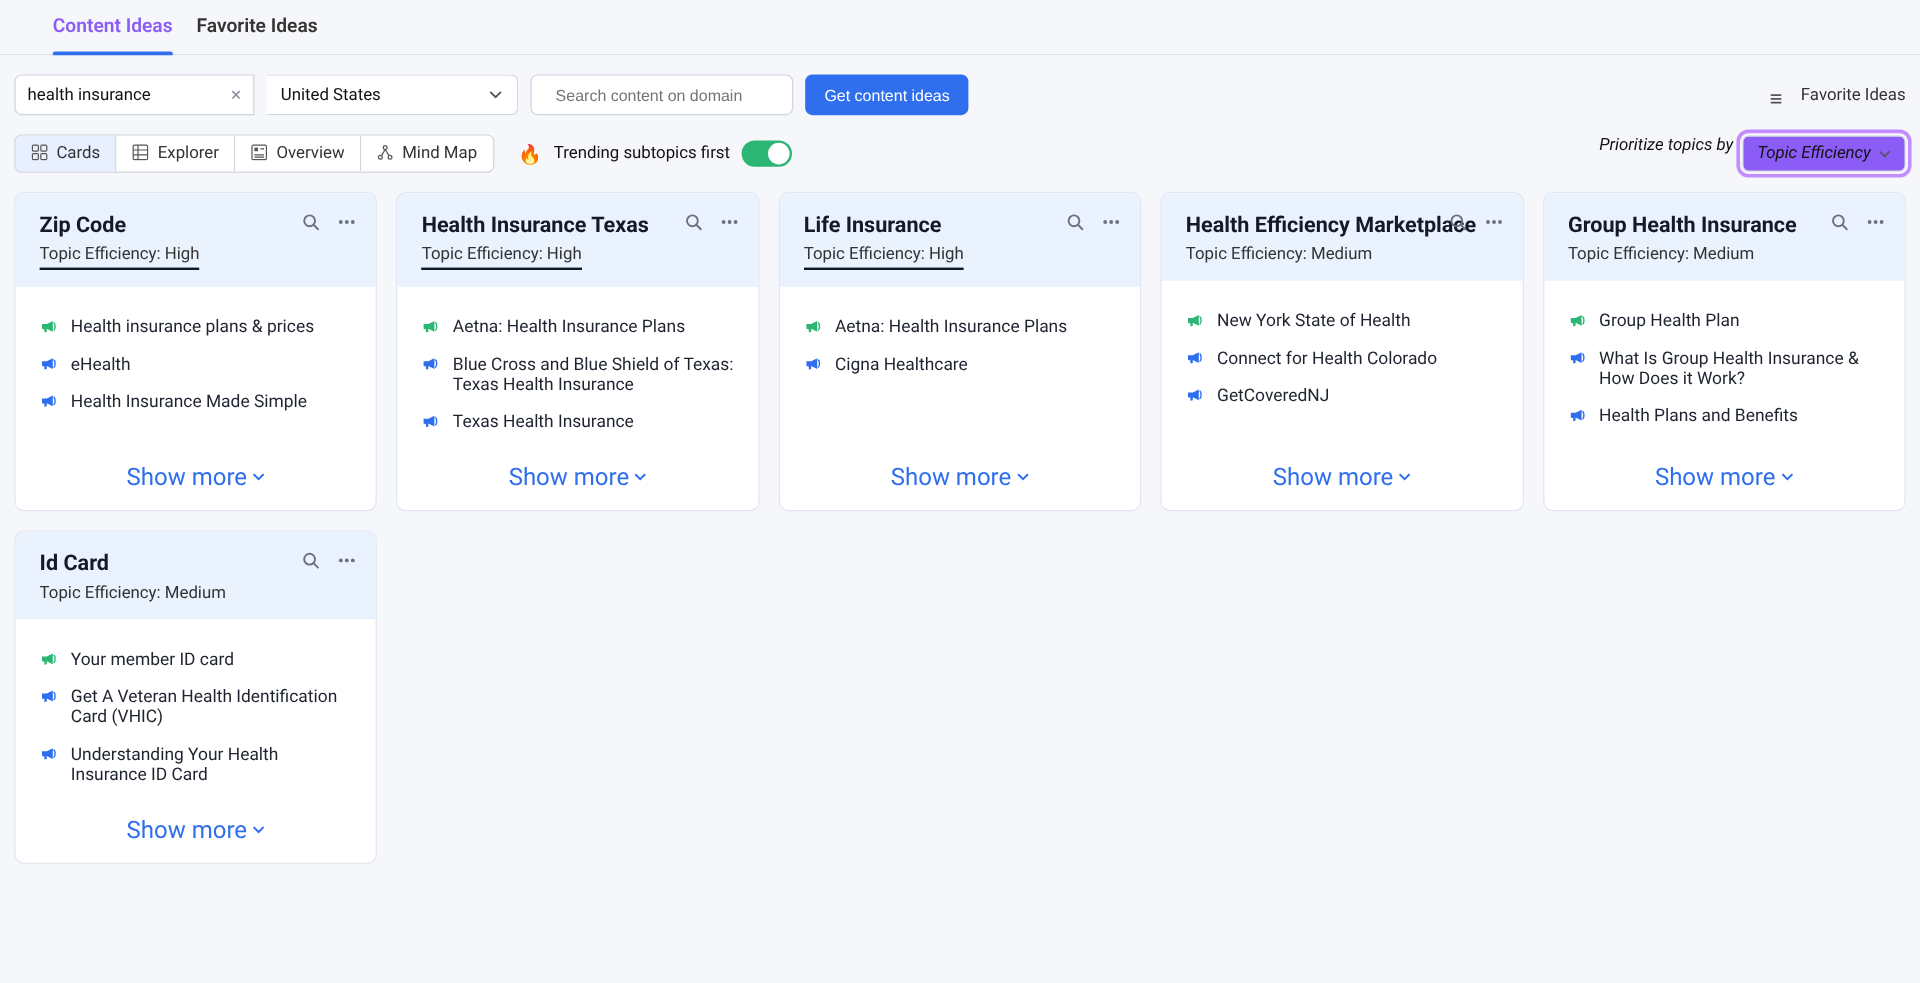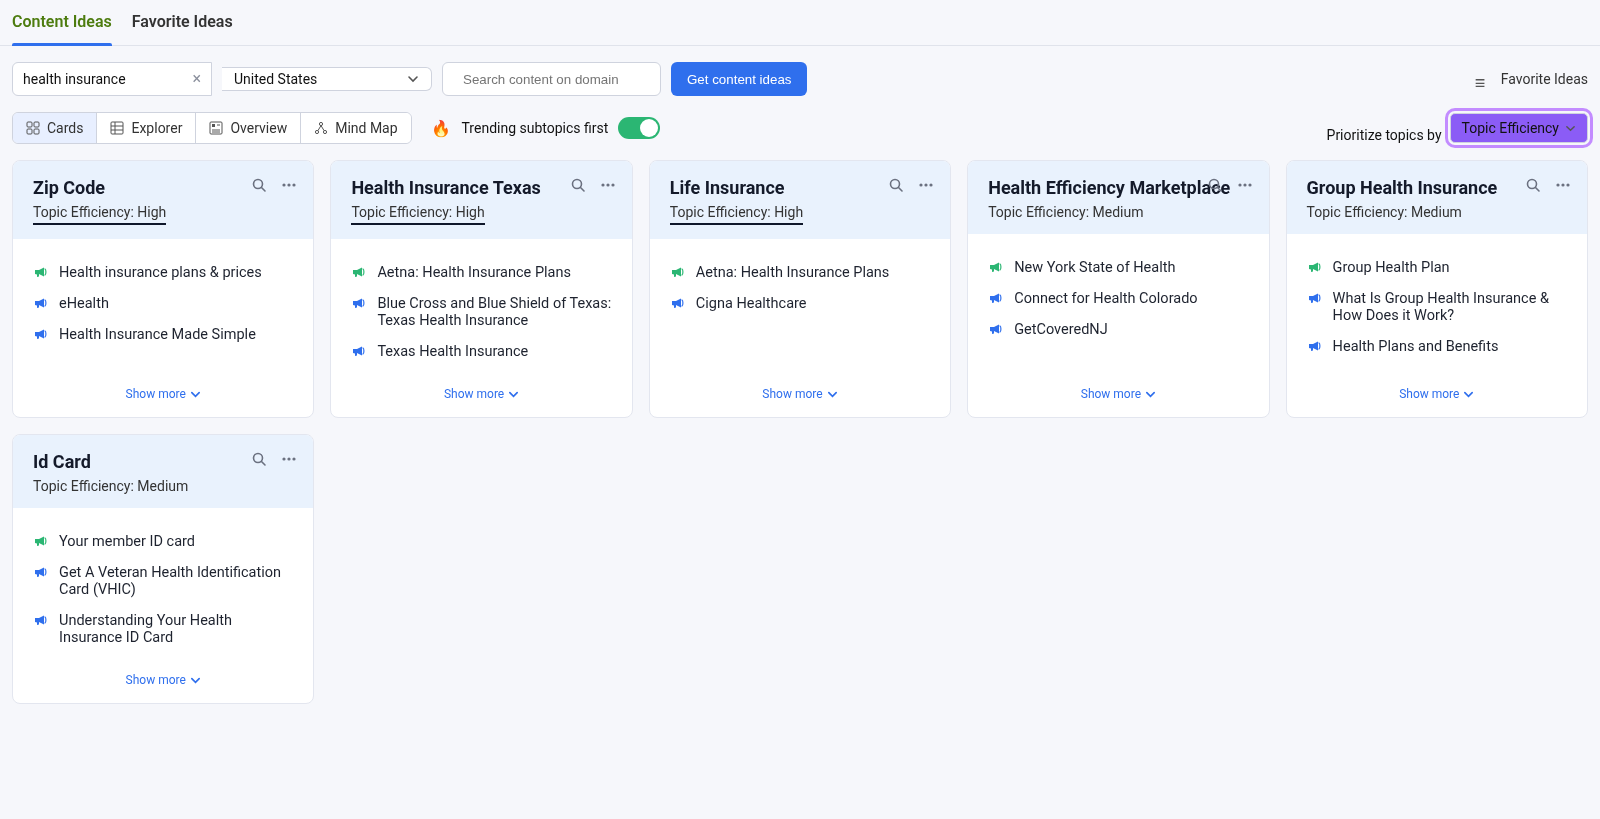--- a/index.html
+++ b/index.html
@@ -1,62 +1,62 @@
 <!DOCTYPE html>
 <html><head>
 <meta charset="utf-8">
 <style>
 * { box-sizing: border-box; margin: 0; padding: 0; }
 body { font-family: -apple-system, BlinkMacSystemFont, "Segoe UI", Roboto, Arial, sans-serif; background: #f6f7fb; color: #111; font-size: 14px; }
 
 .tabs { display: flex; gap: 20px; padding: 0 12px; background: #f6f7fb; border-bottom: 1px solid #e0e3eb; }
 .tab { padding: 12px 0 14px 0; font-size: 16px; font-weight: 600; color: #333; cursor: pointer; position: relative; }
-.tab.active { color: #4d7c0f; }
+.tab.active { color: #8b5cf6; margin-left: 32px; }
 .tab.active::after { content: ""; position: absolute; left: 0; right: 0; bottom: -1px; height: 3px; background: #2f6fed; border-radius: 2px 2px 0 0; }
 
 .toolbar { display: flex; align-items: center; gap: 10px; padding: 16px 12px; }
 .tag-input { display: flex; align-items: center; border: 1px solid #cfd3de; background: #fff; border-radius: 6px 0 0 6px; padding: 6px 10px; height: 34px; min-width: 200px; }
 .tag-input .close { margin-left: auto; color: #8a8f9c; cursor: pointer; font-size: 16px; line-height: 1; }
-.country-select { display: flex; align-items: center; justify-content: space-between; border: 1px solid #cfd3de; border-left: none; background: #fff; border-radius: 0 6px 6px 0; padding: 6px 12px; height: 24px; min-width: 210px; cursor: pointer; }
+.country-select { display: flex; align-items: center; justify-content: space-between; border: 1px solid #cfd3de; border-left: none; background: #fff; border-radius: 0 6px 6px 0; padding: 6px 12px; height: 34px; min-width: 210px; cursor: pointer; }
 .select-chevron { color: #555; }
 .domain-search { border: 1px solid #cfd3de; background: #fff; border-radius: 6px; padding: 6px 20px; height: 34px; min-width: 215px; color: #8a8f9c; }
 .btn-primary { background: #2f6fed; color: #fff; border: none; border-radius: 6px; padding: 8px 16px; height: 34px; font-weight: 500; cursor: pointer; }
 .toolbar-spacer { flex: 1; }
 .fav-link { display: flex; align-items: center; gap: 8px; color: #333; cursor: pointer; }
 .list-icon { width: 18px; height: 14px; display: inline-block; }
 .list-icon::before { content: "≡"; font-size: 18px; color: #555; }
 
 .controls { display: flex; align-items: center; gap: 0; padding: 0 12px 16px 12px; }
 .seg { display: flex; border: 1px solid #cfd3de; border-radius: 6px; overflow: hidden; }
-.seg-item { display: flex; align-items: center; gap: 7px; padding: 7px 13px; background: #fff; border-right: 1px solid #cfd3de; cursor: pointer; font-size: 14px; color: #333; }
+.seg-item { display: flex; align-items: flex-start; gap: 7px; padding: 7px 13px; background: #fff; border-right: 1px solid #cfd3de; cursor: pointer; font-size: 14px; color: #333; }
 .seg-item:last-child { border-right: none; }
 .seg-item.active { background: #e8efff; }
 .seg-icon { width: 14px; height: 14px; display: inline-block; }
 
 .trending { display: flex; align-items: center; gap: 10px; margin-left: 20px; }
 .flame { color: #ff5c2e; font-size: 16px; }
 .toggle { width: 42px; height: 22px; background: #2bb673; border-radius: 11px; position: relative; cursor: pointer; }
 .toggle::after { content: ""; position: absolute; right: 2px; top: 2px; width: 18px; height: 18px; background: #fff; border-radius: 50%; }
 
-.prioritize { margin-left: auto; display: flex; align-items: flex-end; gap: 8px; }
+.prioritize { margin-left: auto; display: flex; align-items: flex-start; gap: 8px; font-style: italic; }
 .prioritize-select { display: flex; align-items: center; gap: 6px; border: 1px solid #cfd3de; background: #8b5cf6; border-radius: 5px; padding: 6px 11px; cursor: pointer; outline: 3px solid #c38cff; outline-offset: 2px; }
 
 .grid { display: grid; grid-template-columns: repeat(5, 1fr); gap: 16px; padding: 0 12px 16px 12px; }
 .card { background: #fff; border: 1px solid #e3e6ef; border-radius: 8px; overflow: hidden; display: flex; flex-direction: column; }
 .card-head { background: #e9f2fd; padding: 16px 20px 14px 20px; position: relative; }
 .card-title { font-size: 18px; font-weight: 700; color: #141a2a; margin-bottom: 6px; }
 .card-eff { font-size: 14px; color: #333; }
 .card-eff.high { display: inline-block; border-bottom: 2px solid #0f172a; padding-bottom: 3px; }
 .card-actions { position: absolute; right: 16px; top: 16px; display: flex; gap: 14px; color: #6b7180; }
 .icon-btn { cursor: pointer; font-size: 16px; line-height: 1; }
 .card-body { padding: 18px 20px 8px 20px; flex: 1; }
 .row { display: flex; gap: 10px; padding: 7px 0; font-size: 14.5px; color: #1e232f; }
 .bull { width: 16px; height: 16px; flex-shrink: 0; }
 .card-foot { text-align: center; padding: 10px 0 16px 0; }
-.show-more { color: #2f6fed; cursor: pointer; font-size: 12px; display: inline-flex; align-items: center; gap: 4px; }
+.show-more { color: #2f6fed; cursor: pointer; font-size: 20px; display: inline-flex; align-items: center; gap: 4px; }
 
 svg { display: block; }
 </style>
 </head>
 <body>
 
 <div class="tabs">
   <div class="tab active">Content Ideas</div>
   <div class="tab">Favorite Ideas</div>
 </div>

